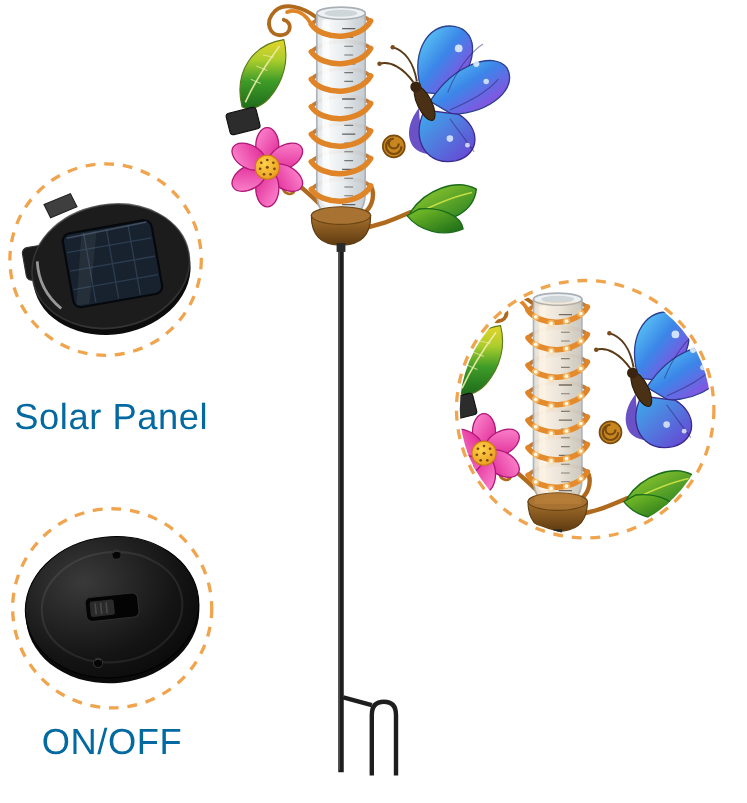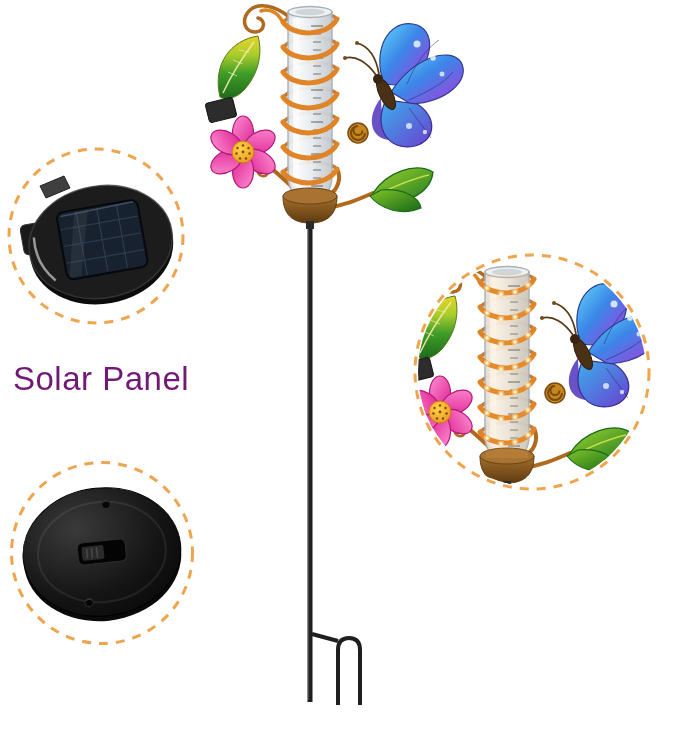--- a/index.html
+++ b/index.html
@@ -1,19 +1,19 @@
 <!DOCTYPE html>
 <html><head>
 <meta charset="utf-8">
 <style>
   html,body{margin:0;padding:0;background:#fff;}
   .stage{position:relative;width:679px;height:730px;background:#ffffff;overflow:hidden;
          font-family:"Liberation Sans", sans-serif;}
   .abs{position:absolute;}
-  .callout-label{position:absolute;font-size:33px;color:#701a75;letter-spacing:.5px;
+  .callout-label{position:absolute;font-size:33px;color:#0369a1;letter-spacing:.5px;
                  font-family:"Liberation Sans", sans-serif;white-space:nowrap;}
   .ledglow{fill:#ffd98e;opacity:.5}
   .ledcore{fill:#fff8e4}
   svg{display:block}
 </style>
 </head>
 <body>
 
 <div class="stage">
 
@@ -292,15 +292,16 @@
     <circle cx="120" cy="120" r="117" fill="none" stroke="#f0a44e" stroke-width="3" stroke-dasharray="9 8"></circle>
     <g clip-path="url(#clipLed)">
       <line x1="95" y1="228" x2="95" y2="240" stroke="#1e1e1e" stroke-width="5"></line>
       <use href="#assembly" transform="translate(-20,8)"></use>
       <use href="#led-overlay" transform="translate(-20,8)"></use>
     </g>
   </svg>
 
   <div class="callout-label" style="left:13px;top:360px">Solar Panel</div>
 
+  <div class="callout-label" style="left:38px;top:655px">ON/OFF</div>
 
 
 </div>
 
 </body></html>

